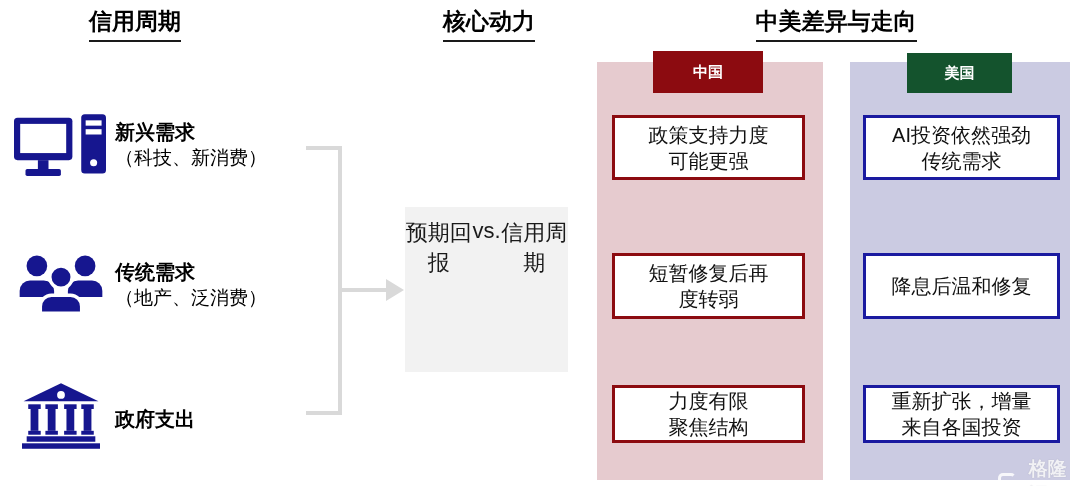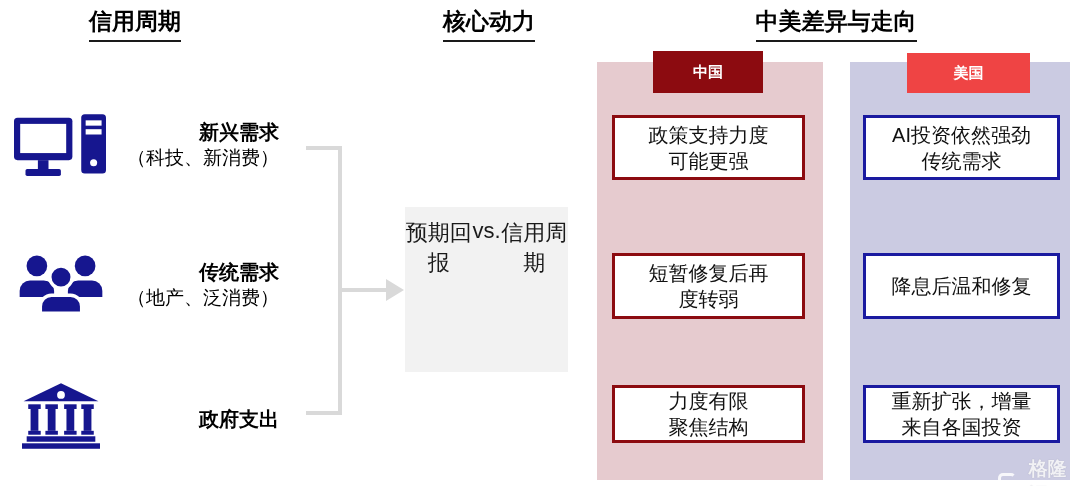--- a/index.html
+++ b/index.html
@@ -24,21 +24,21 @@
     display: inline-block;
     border-bottom: 2px solid #1a1a1a;
     padding-bottom: 3px;
   }
   .title-left   { left: 60px;  top: 6px; width: 150px; }
   .title-middle { left: 414px; top: 6px; width: 150px; }
   .title-right  { left: 696px; top: 6px; width: 280px; }
 
   
   .icon-box { display: flex; align-items: center; justify-content: center; }
-  .item-label { width: 164px; text-align: right; }
+  .item-label { width: 164px; text-align: left; }
   .item-label .main { font-size: 20px; font-weight: bold; color: #000; line-height: 1.2; }
   .item-label .sub  { font-size: 19px; font-weight: normal; color: #000; line-height: 1.25; margin-top: 2px; }
 
   .icon-computer { left: 14px; top: 112px; width: 92px; height: 68px; }
   .icon-people   { left: 16px; top: 252px; width: 90px; height: 64px; }
   .icon-bank     { left: 22px; top: 378px; width: 78px; height: 76px; }
 
   .label-1 { left: 115px; top: 120px; }
   .label-2 { left: 115px; top: 260px; }
   .label-3 { left: 115px; top: 407px; }
@@ -69,21 +69,21 @@
 
   
   .col-china { left: 597px; top: 62px; width: 226px; height: 418px; background: #E6CBCF; }
   .col-us    { left: 850px; top: 62px; width: 220px; height: 418px; background: #CBCBE2; }
 
   .col-header {
     display: flex; align-items: center; justify-content: center;
     color: #ffffff; font-size: 15px; font-weight: bold;
   }
   .header-china { left: 653px; top: 51px; width: 110px; height: 42px; background: #8C0B10; }
-  .header-us    { left: 907px; top: 53px; width: 123px; height: 40px; background: #ef4444; }
+  .header-us    { left: 907px; top: 53px; width: 105px; height: 40px; background: #14532d; }
 
   .cmp-box {
     background: #ffffff;
     display: flex; flex-direction: column;
     align-items: center; justify-content: center;
     text-align: center;
     font-size: 20px; color: #111; line-height: 1.3;
   }
   .cmp-box.cn { border: 3px solid #8C0B10; left: 612px; width: 193px; }
   .cmp-box.us { border: 3px solid #1A1AA0; left: 863px; width: 197px; }

